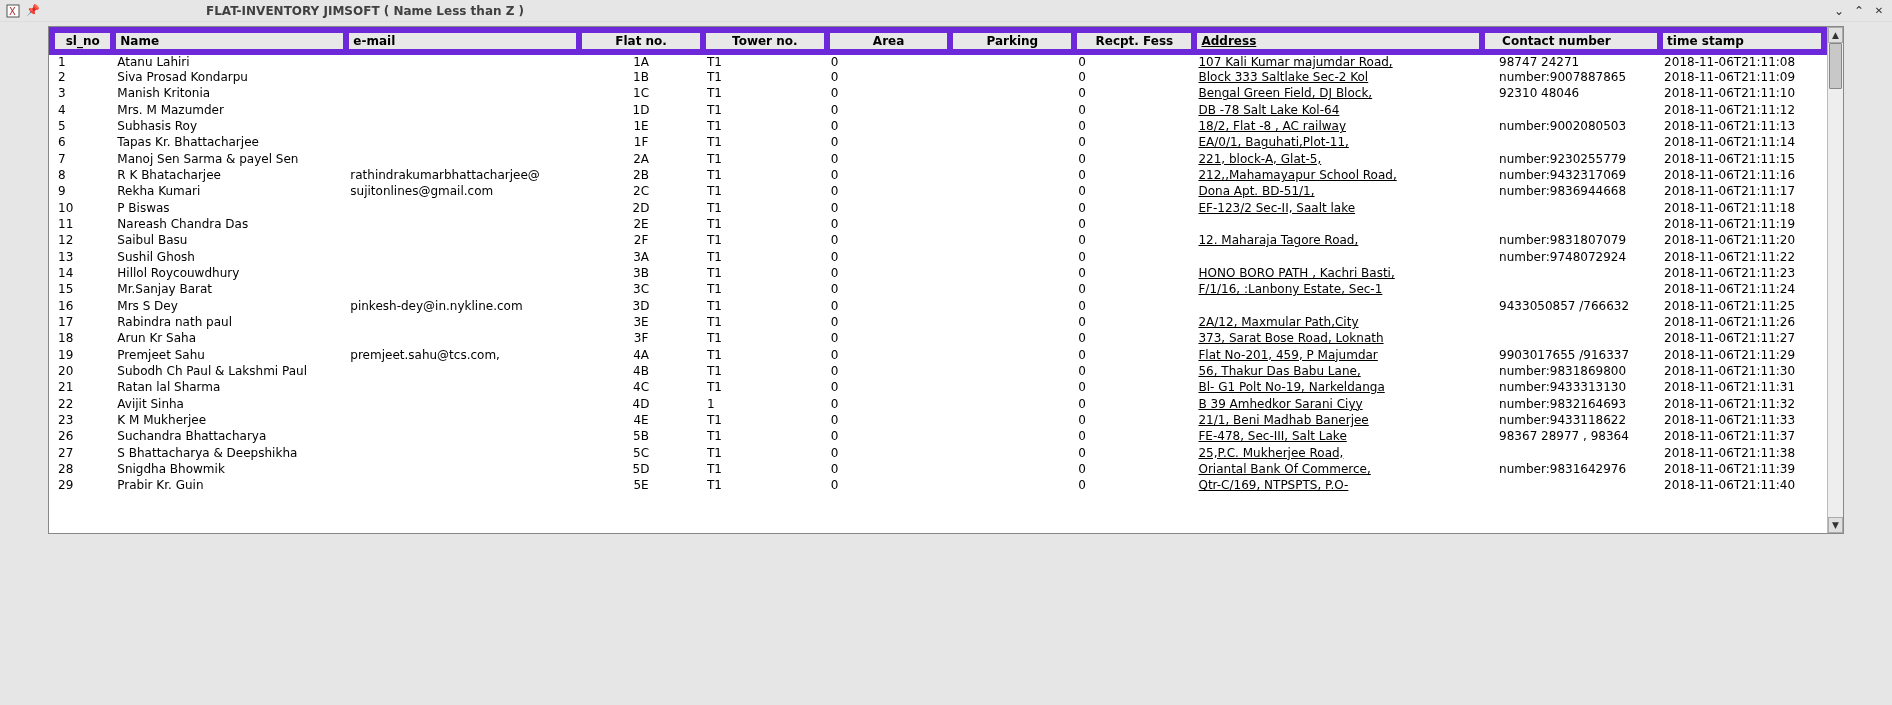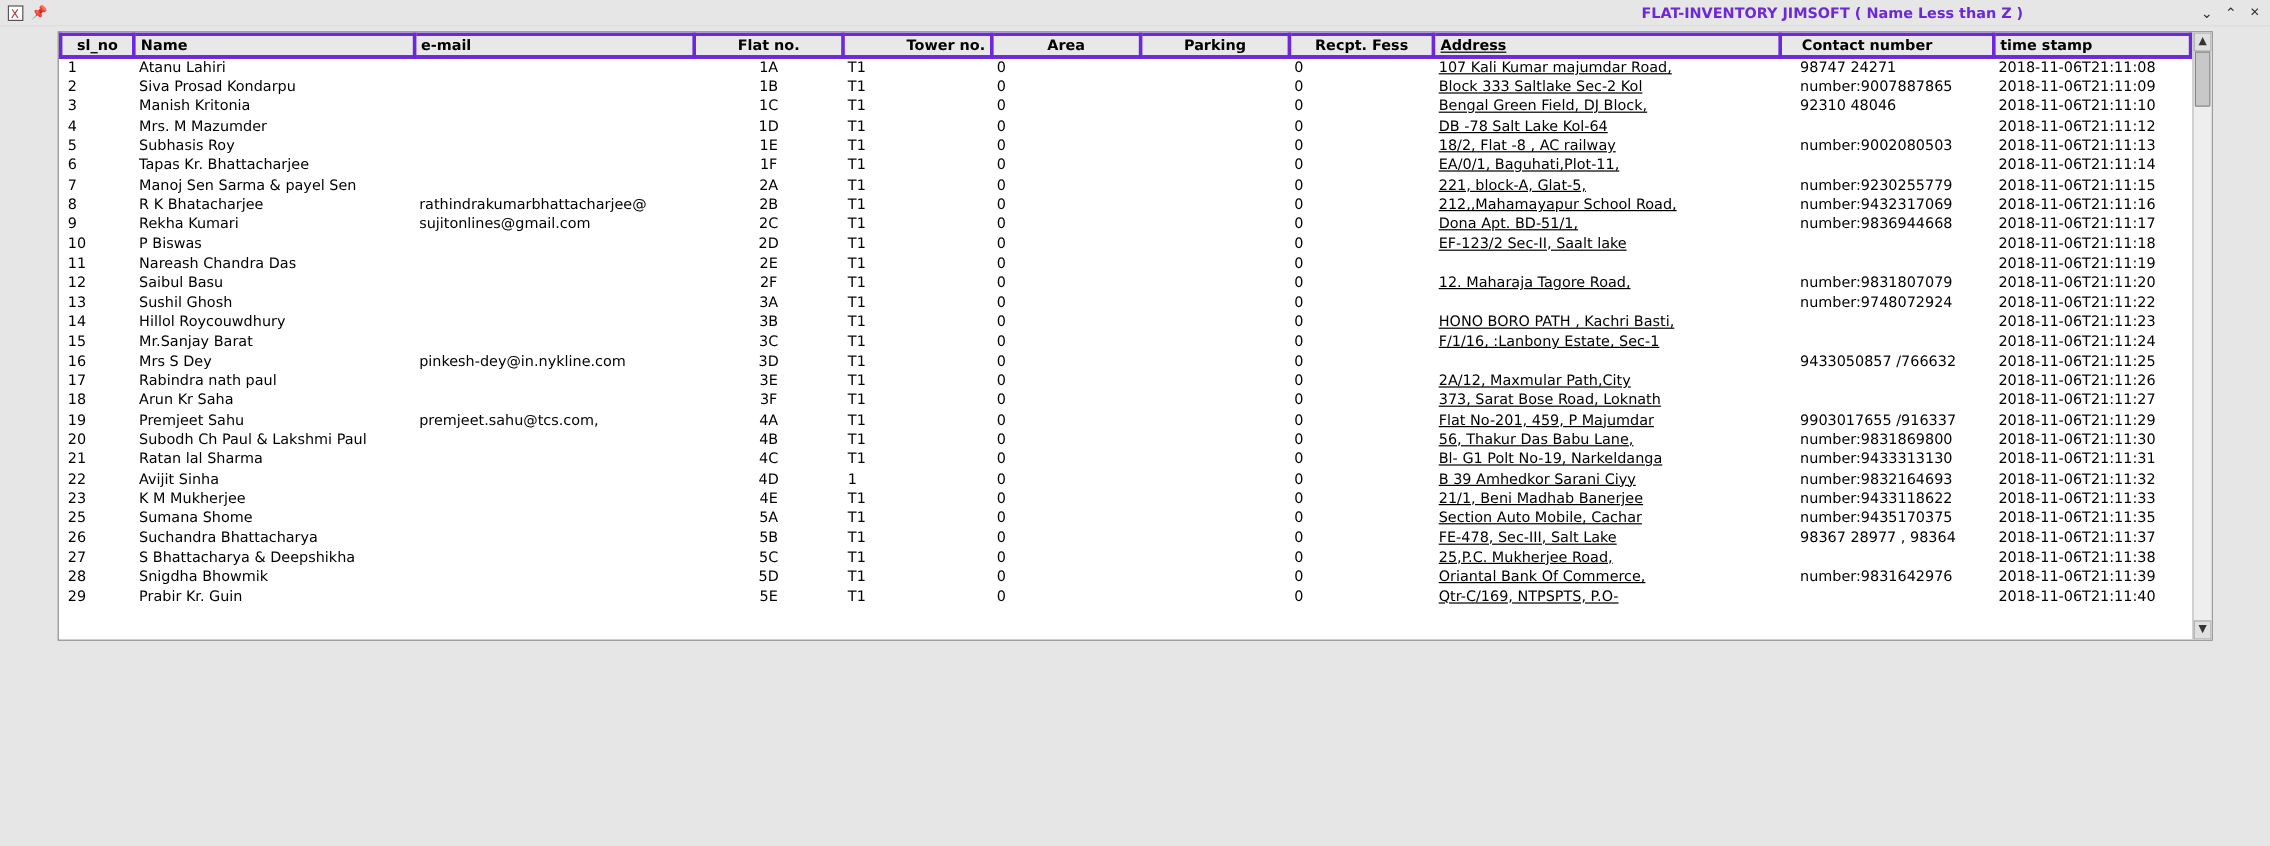--- a/index.html
+++ b/index.html
@@ -3,21 +3,21 @@
 <meta charset="utf-8">
 <style>
   * { box-sizing: border-box; font-family: "DejaVu Sans", Arial, sans-serif; }
   html, body { margin:0; padding:0; width:1892px; height:705px; background:#e6e6e6; }
   .titlebar {
     height:22px; line-height:22px; background:#e6e6e6;
     display:flex; align-items:center; padding:0 6px; font-size:12px;
     border-bottom:1px solid #ddd;
   }
   .titlebar .left-icons { display:flex; gap:6px; align-items:center; width:200px; }
-  .titlebar .title { flex:1; text-align:right; color:#6d28d9; font-weight:bold; }
+  .titlebar .title { flex:1; text-align:left; color:#404040; font-weight:bold; }
   .titlebar .win-buttons { display:flex; gap:6px; width:200px; justify-content:flex-end; }
   .icon { display:inline-flex; width:14px; height:14px; align-items:center; justify-content:center; }
   .pin-icon::before { content:"📌"; font-size:11px; }
   .close-x::before { content:"✕"; font-size:10px; color:#333;}
   .min-icon::before { content:"⌄"; font-size:12px; color:#333;}
   .max-icon::before { content:"⌃"; font-size:12px; color:#333;}
 
   .table-wrap {
     margin:4px 48px 24px 48px; 
     border:1px solid #888;
@@ -25,34 +25,34 @@
     overflow:hidden;
     position:relative;
     background:#fff;
   }
   .scroll-area {
     position:absolute; left:0; right:16px; top:0; bottom:0;
     overflow:hidden;
   }
   table { width:100%; border-collapse:collapse; font-size:12px; color:#000; }
   thead th {
-    background:#e8e8e8; border:3px solid #6d28d9; font-weight:bold;
+    background:#e8e8e8; border:6px solid #6d28d9; font-weight:bold;
     padding:1px 4px; height:15px; white-space:nowrap;
   }
   tbody td {
     border:0; padding:0 4px; height:16.333px; vertical-align:middle;
     white-space:nowrap; overflow:hidden;
   }
   
   th.c-slno, td.c-slno { text-align:center; width:52px; }
   td.c-slno { text-align:left; padding-left:6px;}
   th.c-name, td.c-name { text-align:left; width:170px; }
   th.c-email, td.c-email { text-align:left; width:168px;margin-left:44px; }
   th.c-flat { text-align:center; } td.c-flat { text-align:center; width:105px; }
-  th.c-tower{ text-align:right; } td.c-tower{ text-align:left; width:105px; }
+  th.c-tower{ text-align:center; } td.c-tower{ text-align:left; width:105px; }
   th.c-area { text-align:center;margin-left:22px; } td.c-area { text-align:left; width:105px; }
   th.c-park { text-align:center; } td.c-park { text-align:center; width:105px; }
   th.c-fees { text-align:center; } td.c-fees { text-align:left; width:102px; }
   th.c-addr, td.c-addr { text-align:left; width:244px; text-overflow:clip;text-decoration:underline; }
   th.c-contact, td.c-contact { text-align:left; width:119px; text-overflow:clip;padding-left:17px; }
   th.c-time, td.c-time { text-align:left; width:116px; }
 
   .vscroll {
     position:absolute; right:0; top:0; bottom:0; width:16px;
     background:#eee; border-left:1px solid #bbb;
@@ -401,33 +401,20 @@
             <td class="c-flat">4E</td>
             <td class="c-tower">T1</td>
             <td class="c-area">0</td>
             <td class="c-park"></td>
             <td class="c-fees">0</td>
             <td class="c-addr">21/1, Beni Madhab Banerjee</td>
             <td class="c-contact">number:9433118622</td>
             <td class="c-time">2018-11-06T21:11:33</td>
           </tr>
           <tr>
-            <td class="c-slno">25</td>
-            <td class="c-name">Sumana Shome</td>
-            <td class="c-email"></td>
-            <td class="c-flat">5A</td>
-            <td class="c-tower">T1</td>
-            <td class="c-area">0</td>
-            <td class="c-park"></td>
-            <td class="c-fees">0</td>
-            <td class="c-addr">Section Auto Mobile, Cachar</td>
-            <td class="c-contact">number:9435170375</td>
-            <td class="c-time">2018-11-06T21:11:35</td>
-          </tr>
-          <tr>
             <td class="c-slno">26</td>
             <td class="c-name">Suchandra Bhattacharya</td>
             <td class="c-email"></td>
             <td class="c-flat">5B</td>
             <td class="c-tower">T1</td>
             <td class="c-area">0</td>
             <td class="c-park"></td>
             <td class="c-fees">0</td>
             <td class="c-addr">FE-478, Sec-III, Salt Lake</td>
             <td class="c-contact">98367 28977 , 98364</td>

